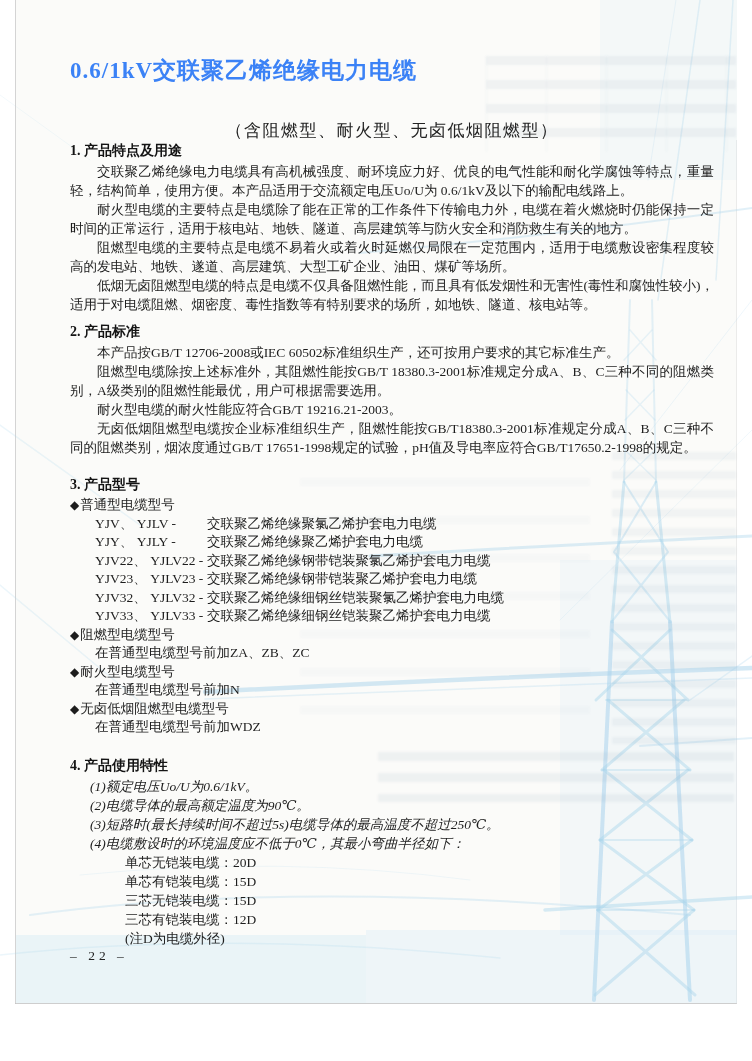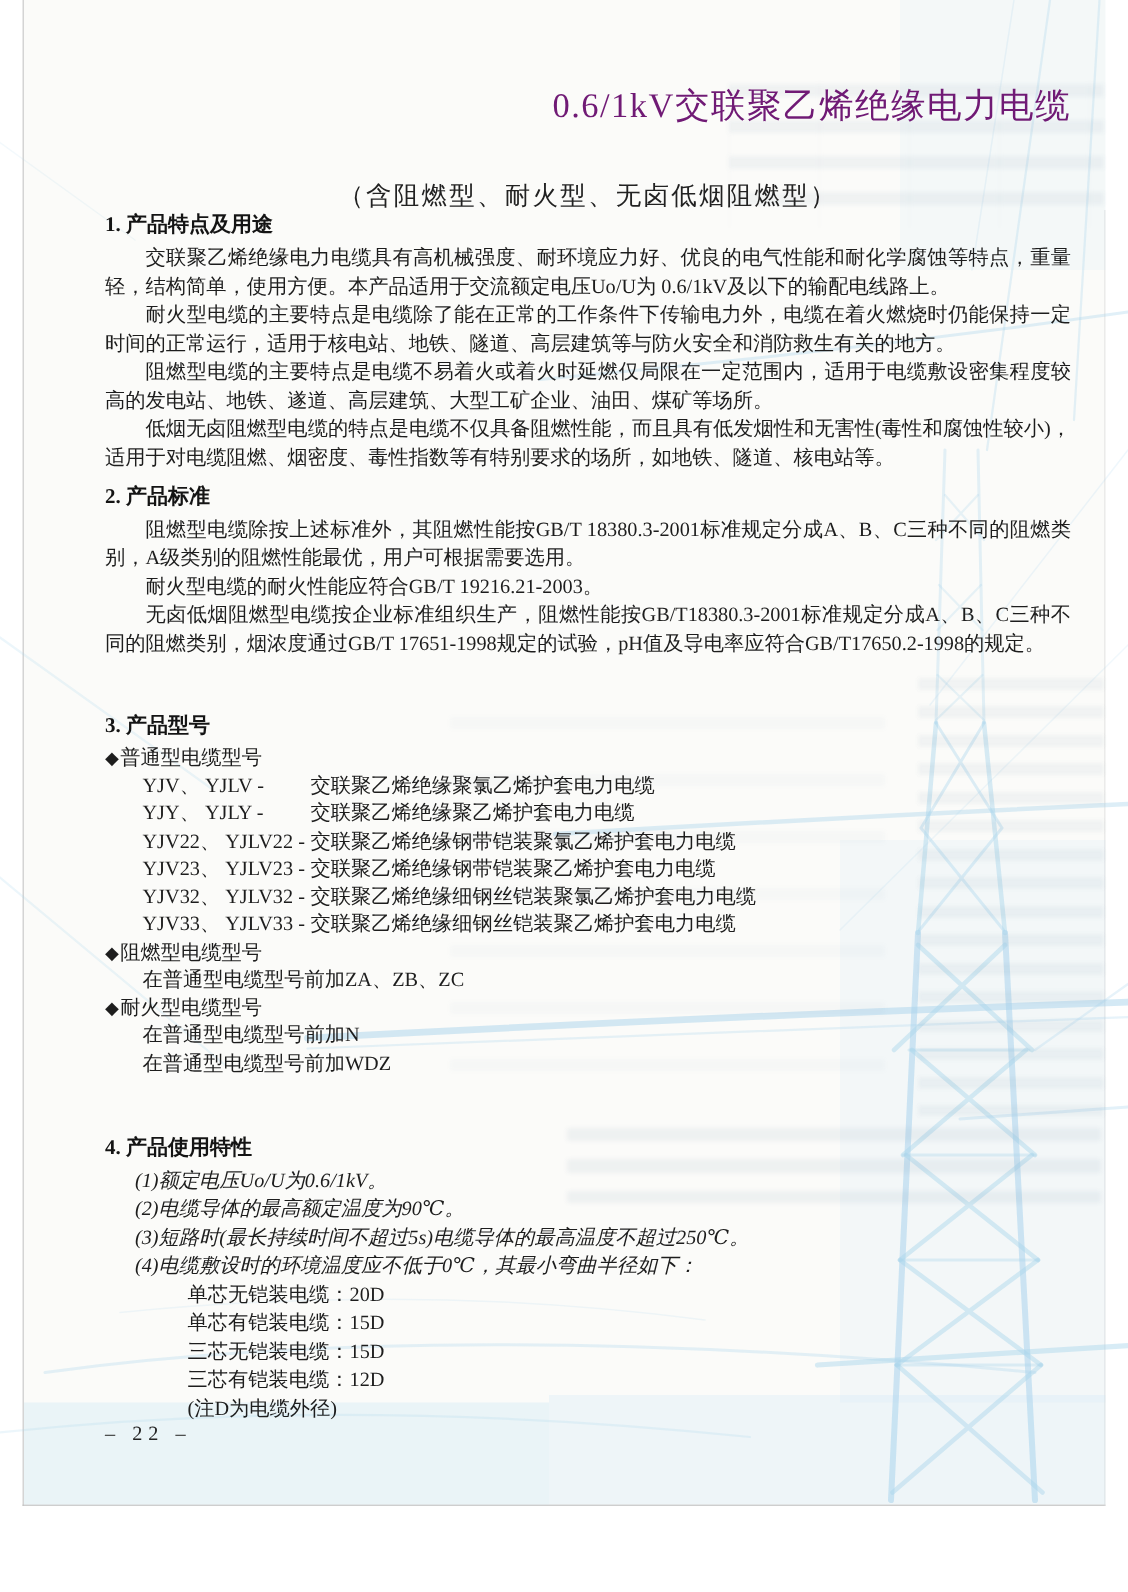--- a/index.html
+++ b/index.html
@@ -38,21 +38,21 @@
   }
   .ghost-lines-bottom{
     left:378px;top:752px;width:356px;height:50px;opacity:.8;
     background:repeating-linear-gradient(180deg, rgba(118,146,170,.12) 0 9px, transparent 9px 21px);
   }
 
   
   .doc{position:absolute;left:0;top:0;width:752px;height:1061px;z-index:3;}
   .title{
     position:absolute;left:70px;top:55px;width:644px;
-    text-align:right;font-size:23px;font-weight:400;letter-spacing:1px;color:#701a75;
+    text-align:left;font-size:23px;font-weight:700;letter-spacing:1px;color:#3b82f6;
   }
   .subtitle{
     position:absolute;left:70px;top:90px;width:644px;
     text-align:center;font-size:17px;letter-spacing:1.5px;color:#222;margin-top:29px;
   }
   section{position:absolute;left:70px;width:644px;}
   #sec-features{top:141px;}
   #sec-standards{top:322px;}
   #sec-models{top:475px;}
   #sec-usage{top:756px;}
@@ -144,20 +144,21 @@
   <section id="sec-features">
     <h2>1. 产品特点及用途</h2>
     <p class="body">交联聚乙烯绝缘电力电缆具有高机械强度、耐环境应力好、优良的电气性能和耐化学腐蚀等特点，重量轻，结构简单，使用方便。本产品适用于交流额定电压Uo/U为 0.6/1kV及以下的输配电线路上。</p>
     <p class="body">耐火型电缆的主要特点是电缆除了能在正常的工作条件下传输电力外，电缆在着火燃烧时仍能保持一定时间的正常运行，适用于核电站、地铁、隧道、高层建筑等与防火安全和消防救生有关的地方。</p>
     <p class="body">阻燃型电缆的主要特点是电缆不易着火或着火时延燃仅局限在一定范围内，适用于电缆敷设密集程度较高的发电站、地铁、遂道、高层建筑、大型工矿企业、油田、煤矿等场所。</p>
     <p class="body">低烟无卤阻燃型电缆的特点是电缆不仅具备阻燃性能，而且具有低发烟性和无害性(毒性和腐蚀性较小)，适用于对电缆阻燃、烟密度、毒性指数等有特别要求的场所，如地铁、隧道、核电站等。</p>
   </section>
 
   <section id="sec-standards">
     <h2>2. 产品标准</h2>
+    <p class="body">本产品按GB/T 12706-2008或IEC 60502标准组织生产，还可按用户要求的其它标准生产。</p>
     <p class="body">阻燃型电缆除按上述标准外，其阻燃性能按GB/T 18380.3-2001标准规定分成A、B、C三种不同的阻燃类别，A级类别的阻燃性能最优，用户可根据需要选用。</p>
     <p class="body">耐火型电缆的耐火性能应符合GB/T 19216.21-2003。</p>
     <p class="body">无卤低烟阻燃型电缆按企业标准组织生产，阻燃性能按GB/T18380.3-2001标准规定分成A、B、C三种不同的阻燃类别，烟浓度通过GB/T 17651-1998规定的试验，pH值及导电率应符合GB/T17650.2-1998的规定。</p>
   </section>
 
   <section id="sec-models">
     <h2>3. 产品型号</h2>
 
     <div class="group-row">
       <span class="bullet">◆</span><span>普通型电缆型号</span>
@@ -184,20 +185,23 @@
     <div class="group-row">
       <span class="bullet">◆</span><span>阻燃型电缆型号</span>
     </div>
     <p class="note">在普通型电缆型号前加ZA、ZB、ZC</p>
 
     <div class="group-row">
       <span class="bullet">◆</span><span>耐火型电缆型号</span>
     </div>
     <p class="note">在普通型电缆型号前加N</p>
 
+    <div class="group-row">
+      <span class="bullet">◆</span><span>无卤低烟阻燃型电缆型号</span>
+    </div>
     <p class="note">在普通型电缆型号前加WDZ</p>
   </section>
 
   <section id="sec-usage">
     <h2>4. 产品使用特性</h2>
     <p class="usage-item">(1)额定电压Uo/U为0.6/1kV。</p>
     <p class="usage-item">(2)电缆导体的最高额定温度为90℃。</p>
     <p class="usage-item">(3)短路时(最长持续时间不超过5s)电缆导体的最高温度不超过250℃。</p>
     <p class="usage-item">(4)电缆敷设时的环境温度应不低于0℃，其最小弯曲半径如下：</p>
     <p class="bend-item">单芯无铠装电缆：20D</p>

